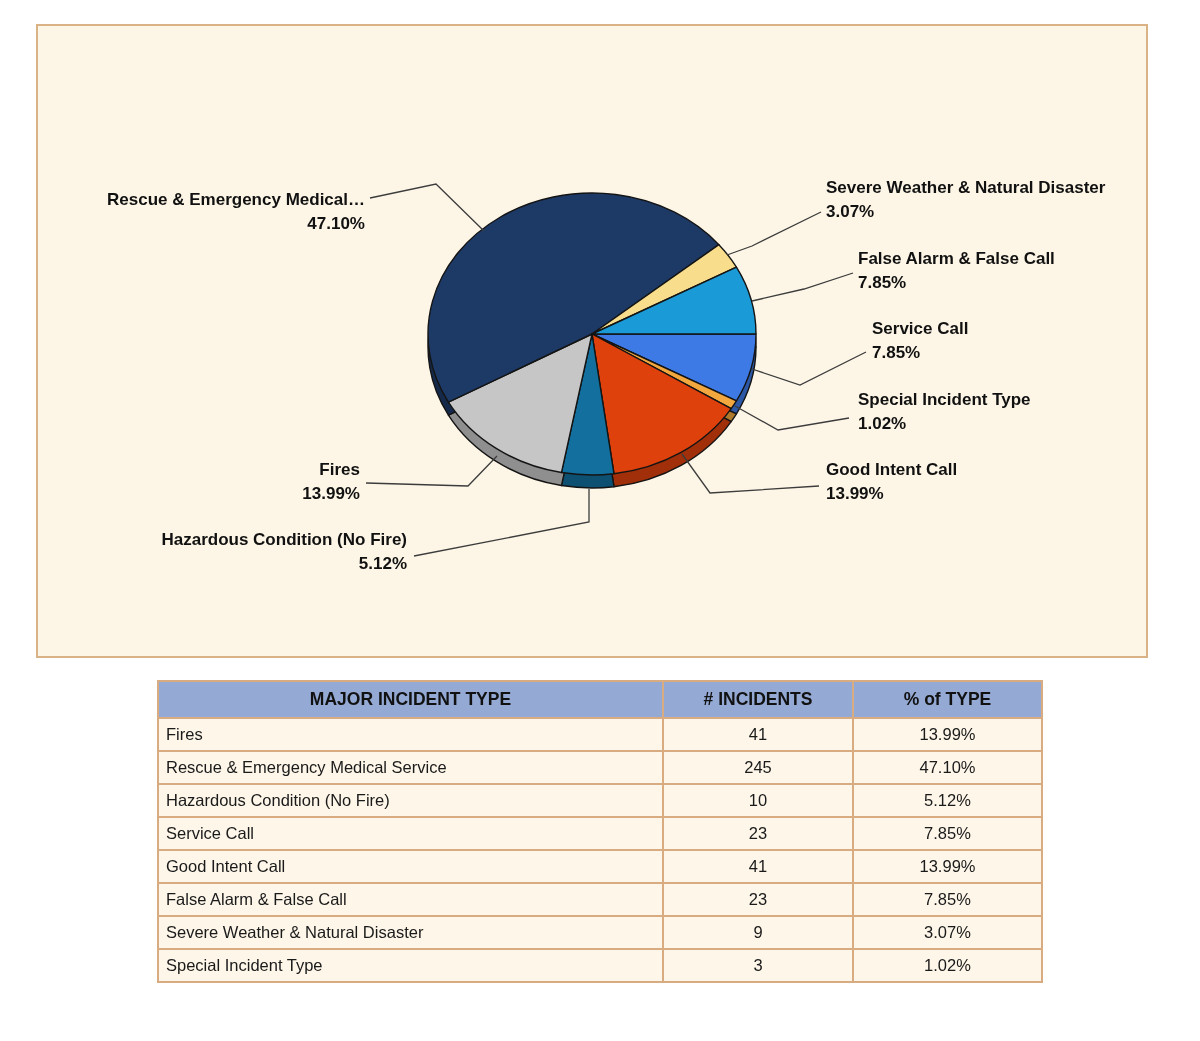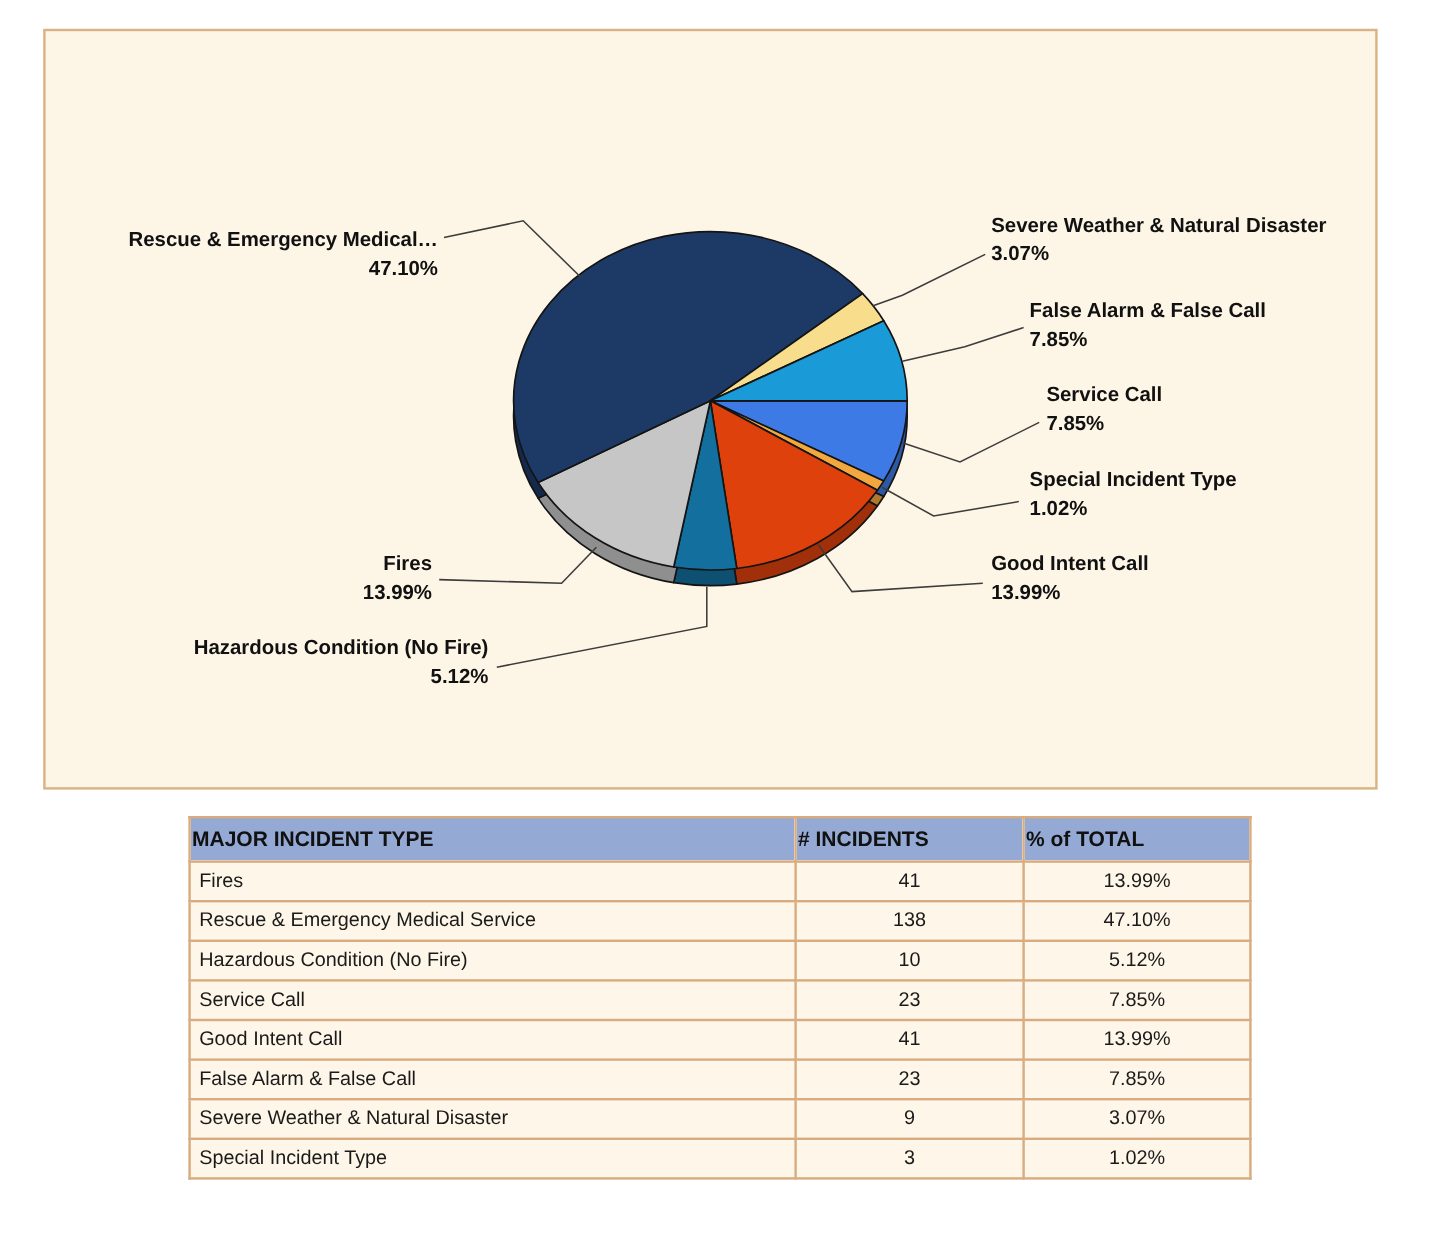--- a/index.html
+++ b/index.html
@@ -22,21 +22,21 @@
     border-collapse:collapse;table-layout:fixed;
     background:var(--table-bg,#FDF6E9);
     font-size:16.5px;
   }
   #incident-table th,#incident-table td{
     border:2px solid var(--table-border,#D8AC80);
     overflow:hidden;white-space:nowrap;
   }
   #incident-table th{
     background:var(--header-bg,#94A9D4);
-    height:33px;font-size:17.5px;font-weight:bold;text-align:left;color:#111;
+    height:33px;font-size:17.5px;font-weight:bold;text-align:center;color:#111;
   }
   #incident-table td{height:31px;padding:0 7px;}
   #incident-table td.c{text-align:center;padding:0;}
   #incident-table tr.total-row td{
     color:var(--total-color,#F4523B);font-weight:bold;font-size:17px;height:32px;
   }
   #incident-table tr.total-row td.total-label{text-align:right;padding-right:9px;}
 </style>
 </head>
 <body>
@@ -115,32 +115,32 @@
   <table id="incident-table">
     <colgroup>
       <col style="width:505px">
         <col style="width:190px">
         <col style="width:189px">
     </colgroup>
     <thead>
       <tr>
         <th>MAJOR INCIDENT TYPE</th>
         <th># INCIDENTS</th>
-        <th>% of TOTAL</th>
+        <th>% of TYPE</th>
       </tr>
     </thead>
     <tbody id="table-body">
         <tr>
           <td>Fires</td>
           <td class="c">41</td>
           <td class="c">13.99%</td>
         </tr>
         <tr>
           <td>Rescue &amp; Emergency Medical Service</td>
-          <td class="c">138</td>
+          <td class="c">245</td>
           <td class="c">47.10%</td>
         </tr>
         <tr>
           <td>Hazardous Condition (No Fire)</td>
           <td class="c">10</td>
           <td class="c">5.12%</td>
         </tr>
         <tr>
           <td>Service Call</td>
           <td class="c">23</td>

